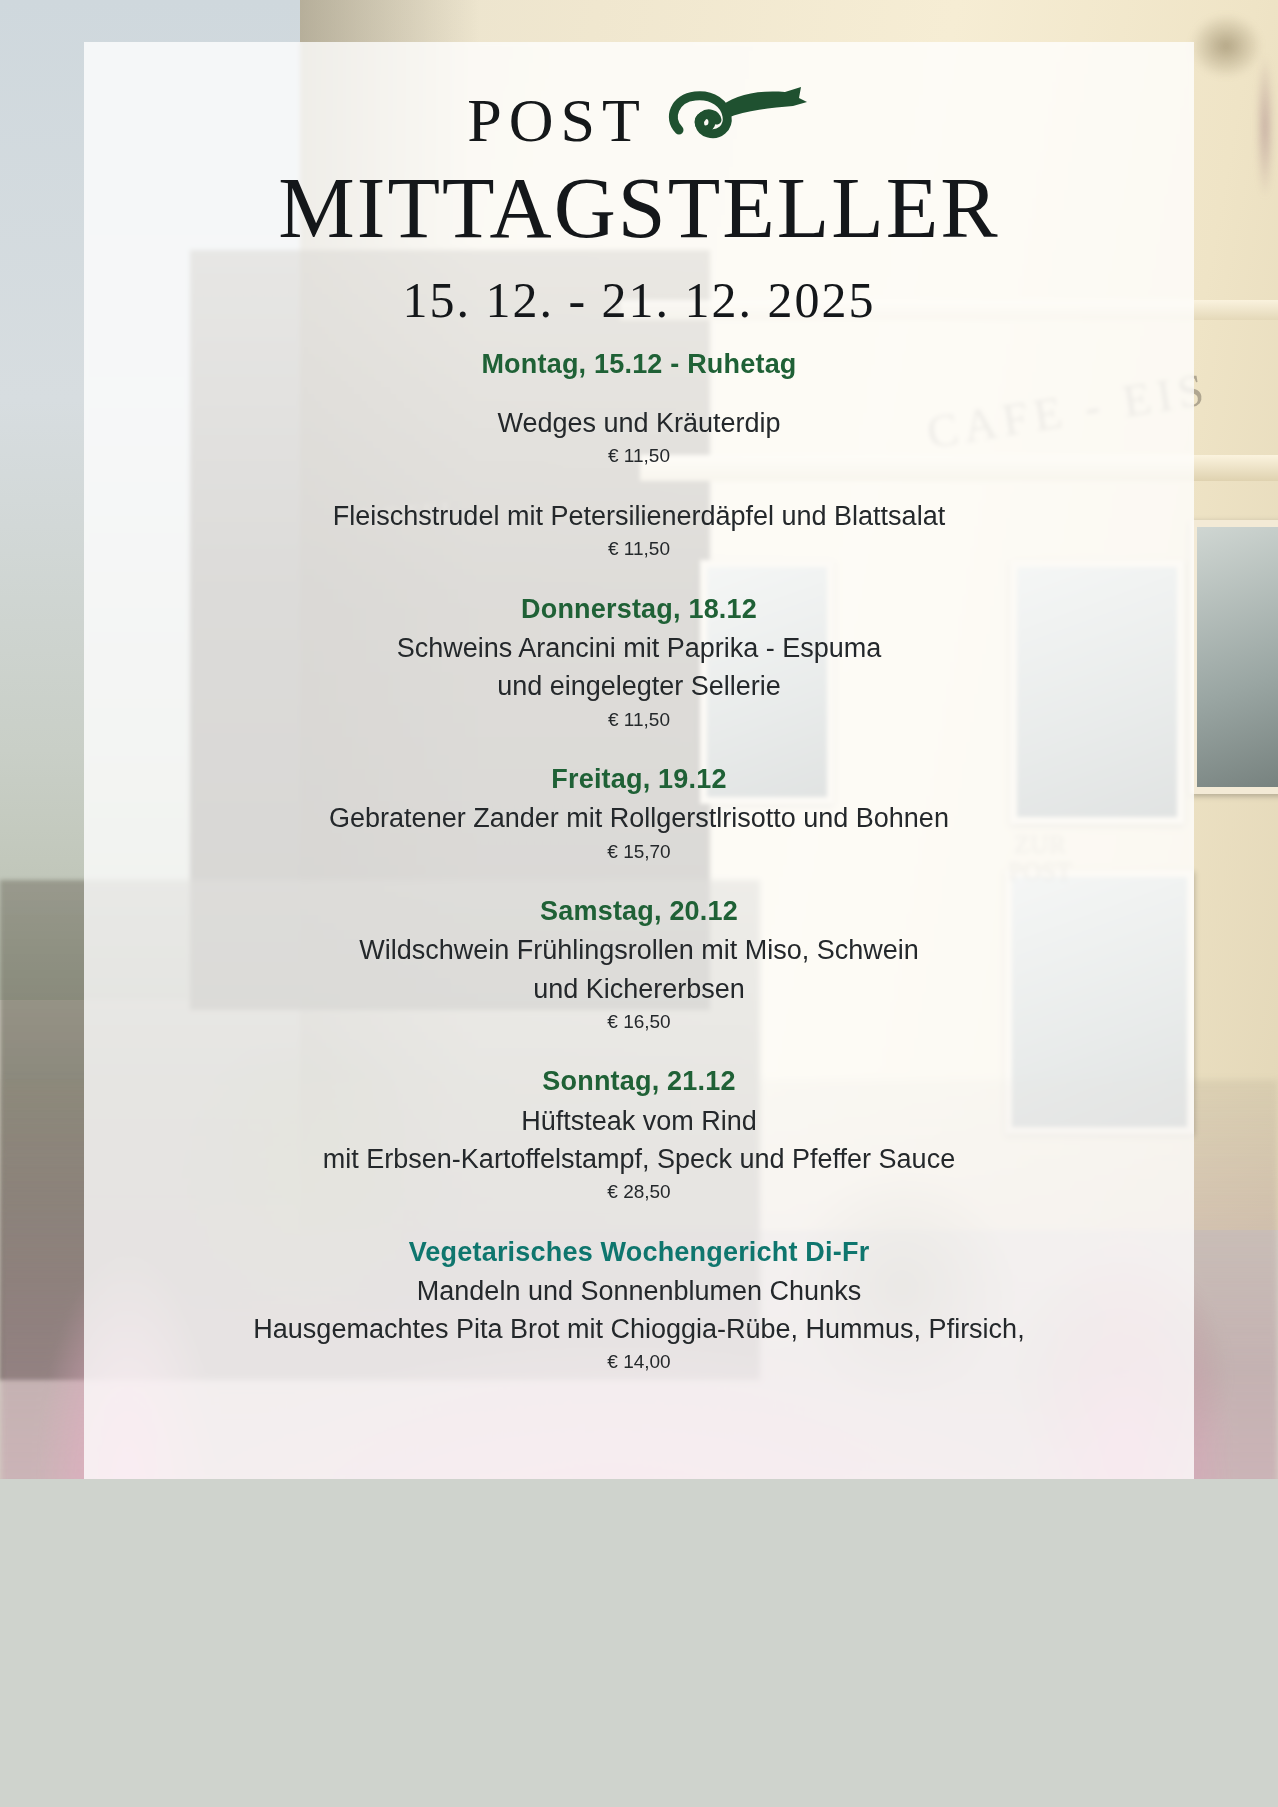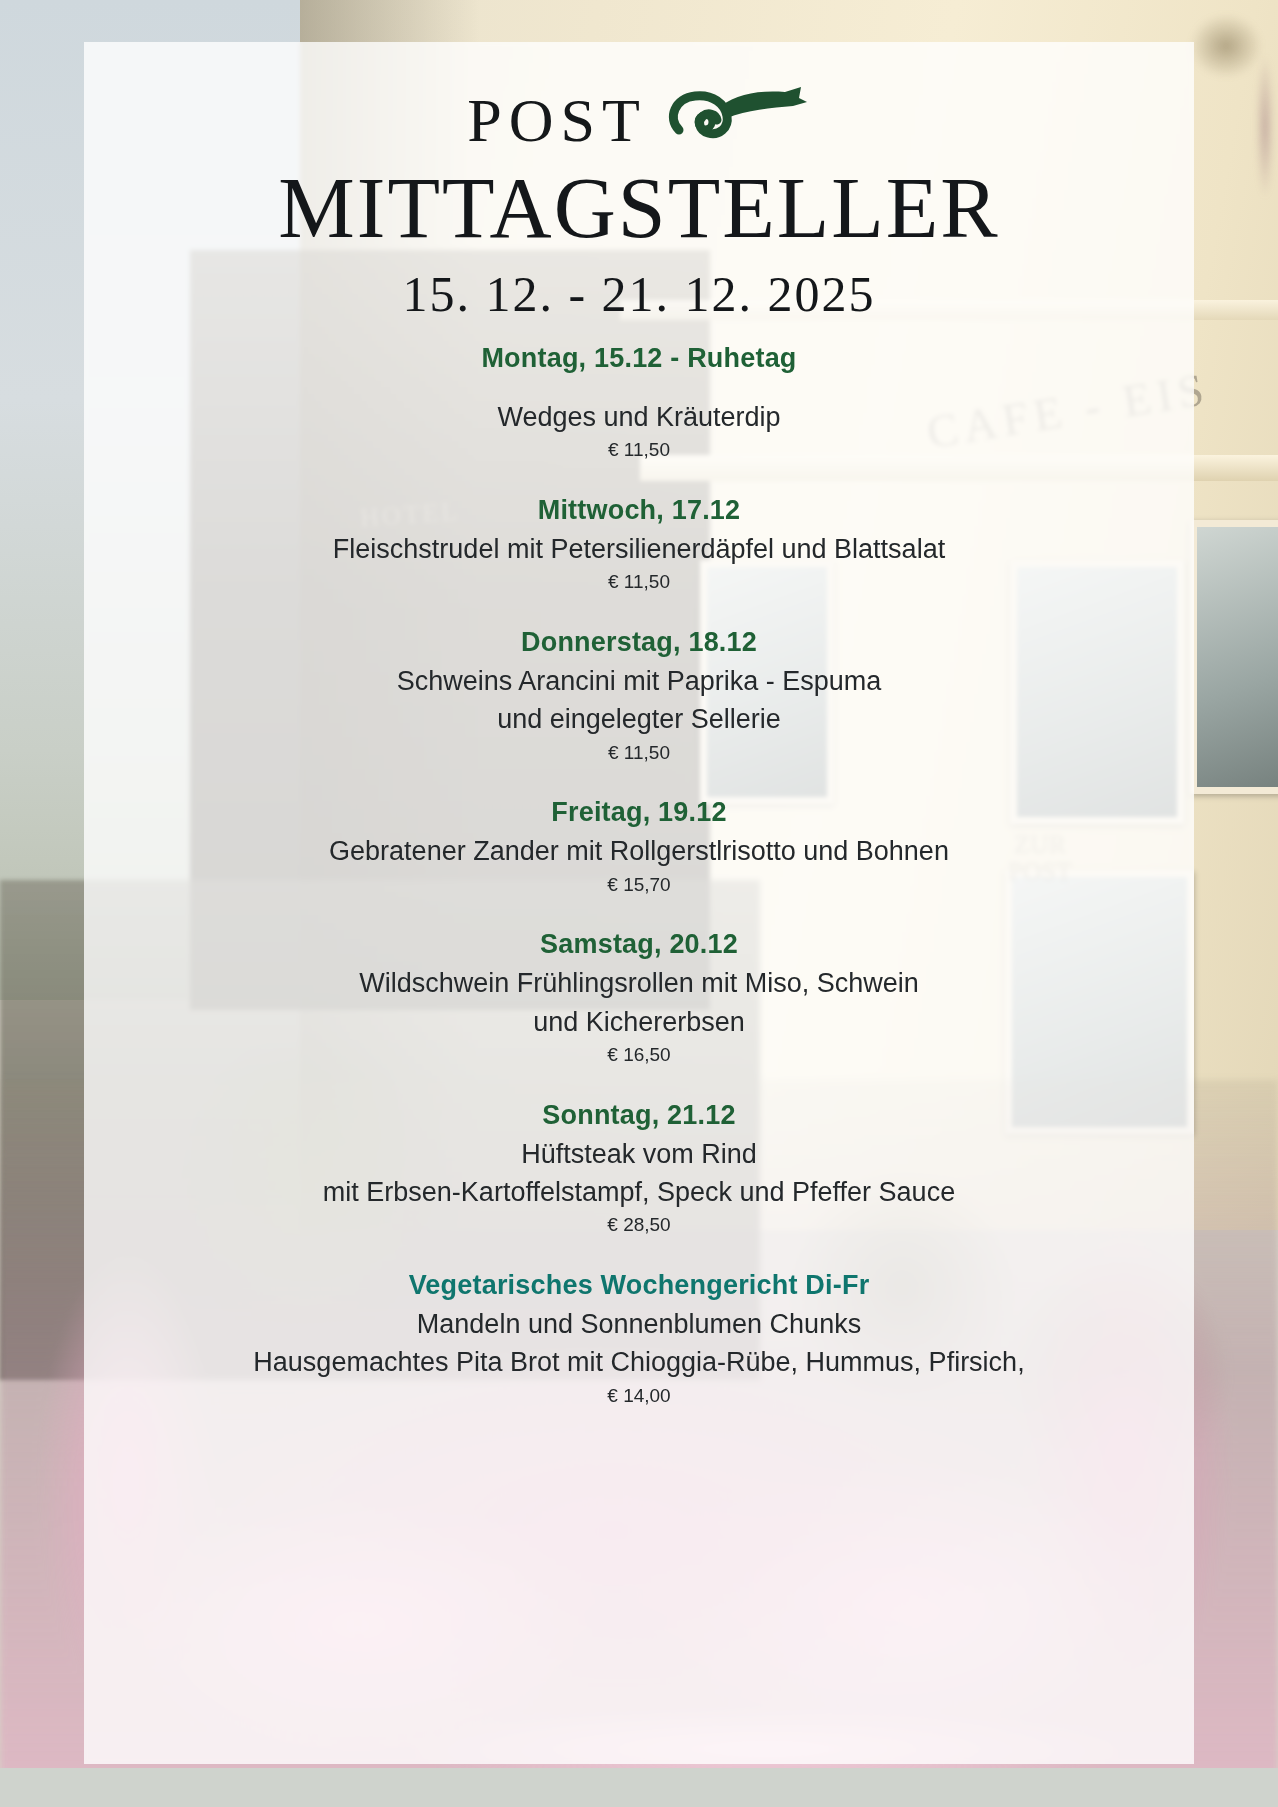--- a/index.html
+++ b/index.html
@@ -11,21 +11,21 @@
     height: 1807px;
     font-family: "Liberation Sans", sans-serif;
     background: #cfd3cd;
     overflow: hidden;
   }
 
   
   .poster {
     position: relative;
     width: 1278px;
-    height: 1768px;
+    height: 1479px;
     overflow: hidden;
     background: #d8d4c8;
   }
   .bg {
     position: absolute;
     inset: 0;
   }
   
   .bg-sky {
     position: absolute;
@@ -181,21 +181,21 @@
     color: #14171a;
     margin-top: -4px;
     font-weight: 400;
     white-space: nowrap;
   }
   .daterange {
     font-family: "Liberation Serif", serif;
     font-size: 50px;
     letter-spacing: 2px;
     color: #14171a;
-    margin-top: 7px;
+    margin-top: 13px;
     font-weight: 400;
   }
 
   
   .menu {
     margin-top: 16px;
   }
   .day {
     margin-bottom: 26px;
   }
@@ -267,21 +267,20 @@
         <div class="day first">
           <div class="day-title">Montag, 15.12 - Ruhetag</div>
         </div>
 
         <div class="day">
           <div class="dish">Wedges und Kräuterdip</div>
           <div class="price">€ 11,50</div>
         </div>
 
         <div class="day">
-          <div class="day-title">Mittwoch, 17.12</div>
           <div class="dish">Fleischstrudel mit Petersilienerdäpfel und Blattsalat</div>
           <div class="price">€ 11,50</div>
         </div>
 
         <div class="day">
           <div class="day-title">Donnerstag, 18.12</div>
           <div class="dish">Schweins Arancini mit Paprika - Espuma</div>
           <div class="dish">und eingelegter Sellerie</div>
           <div class="price">€ 11,50</div>
         </div>

